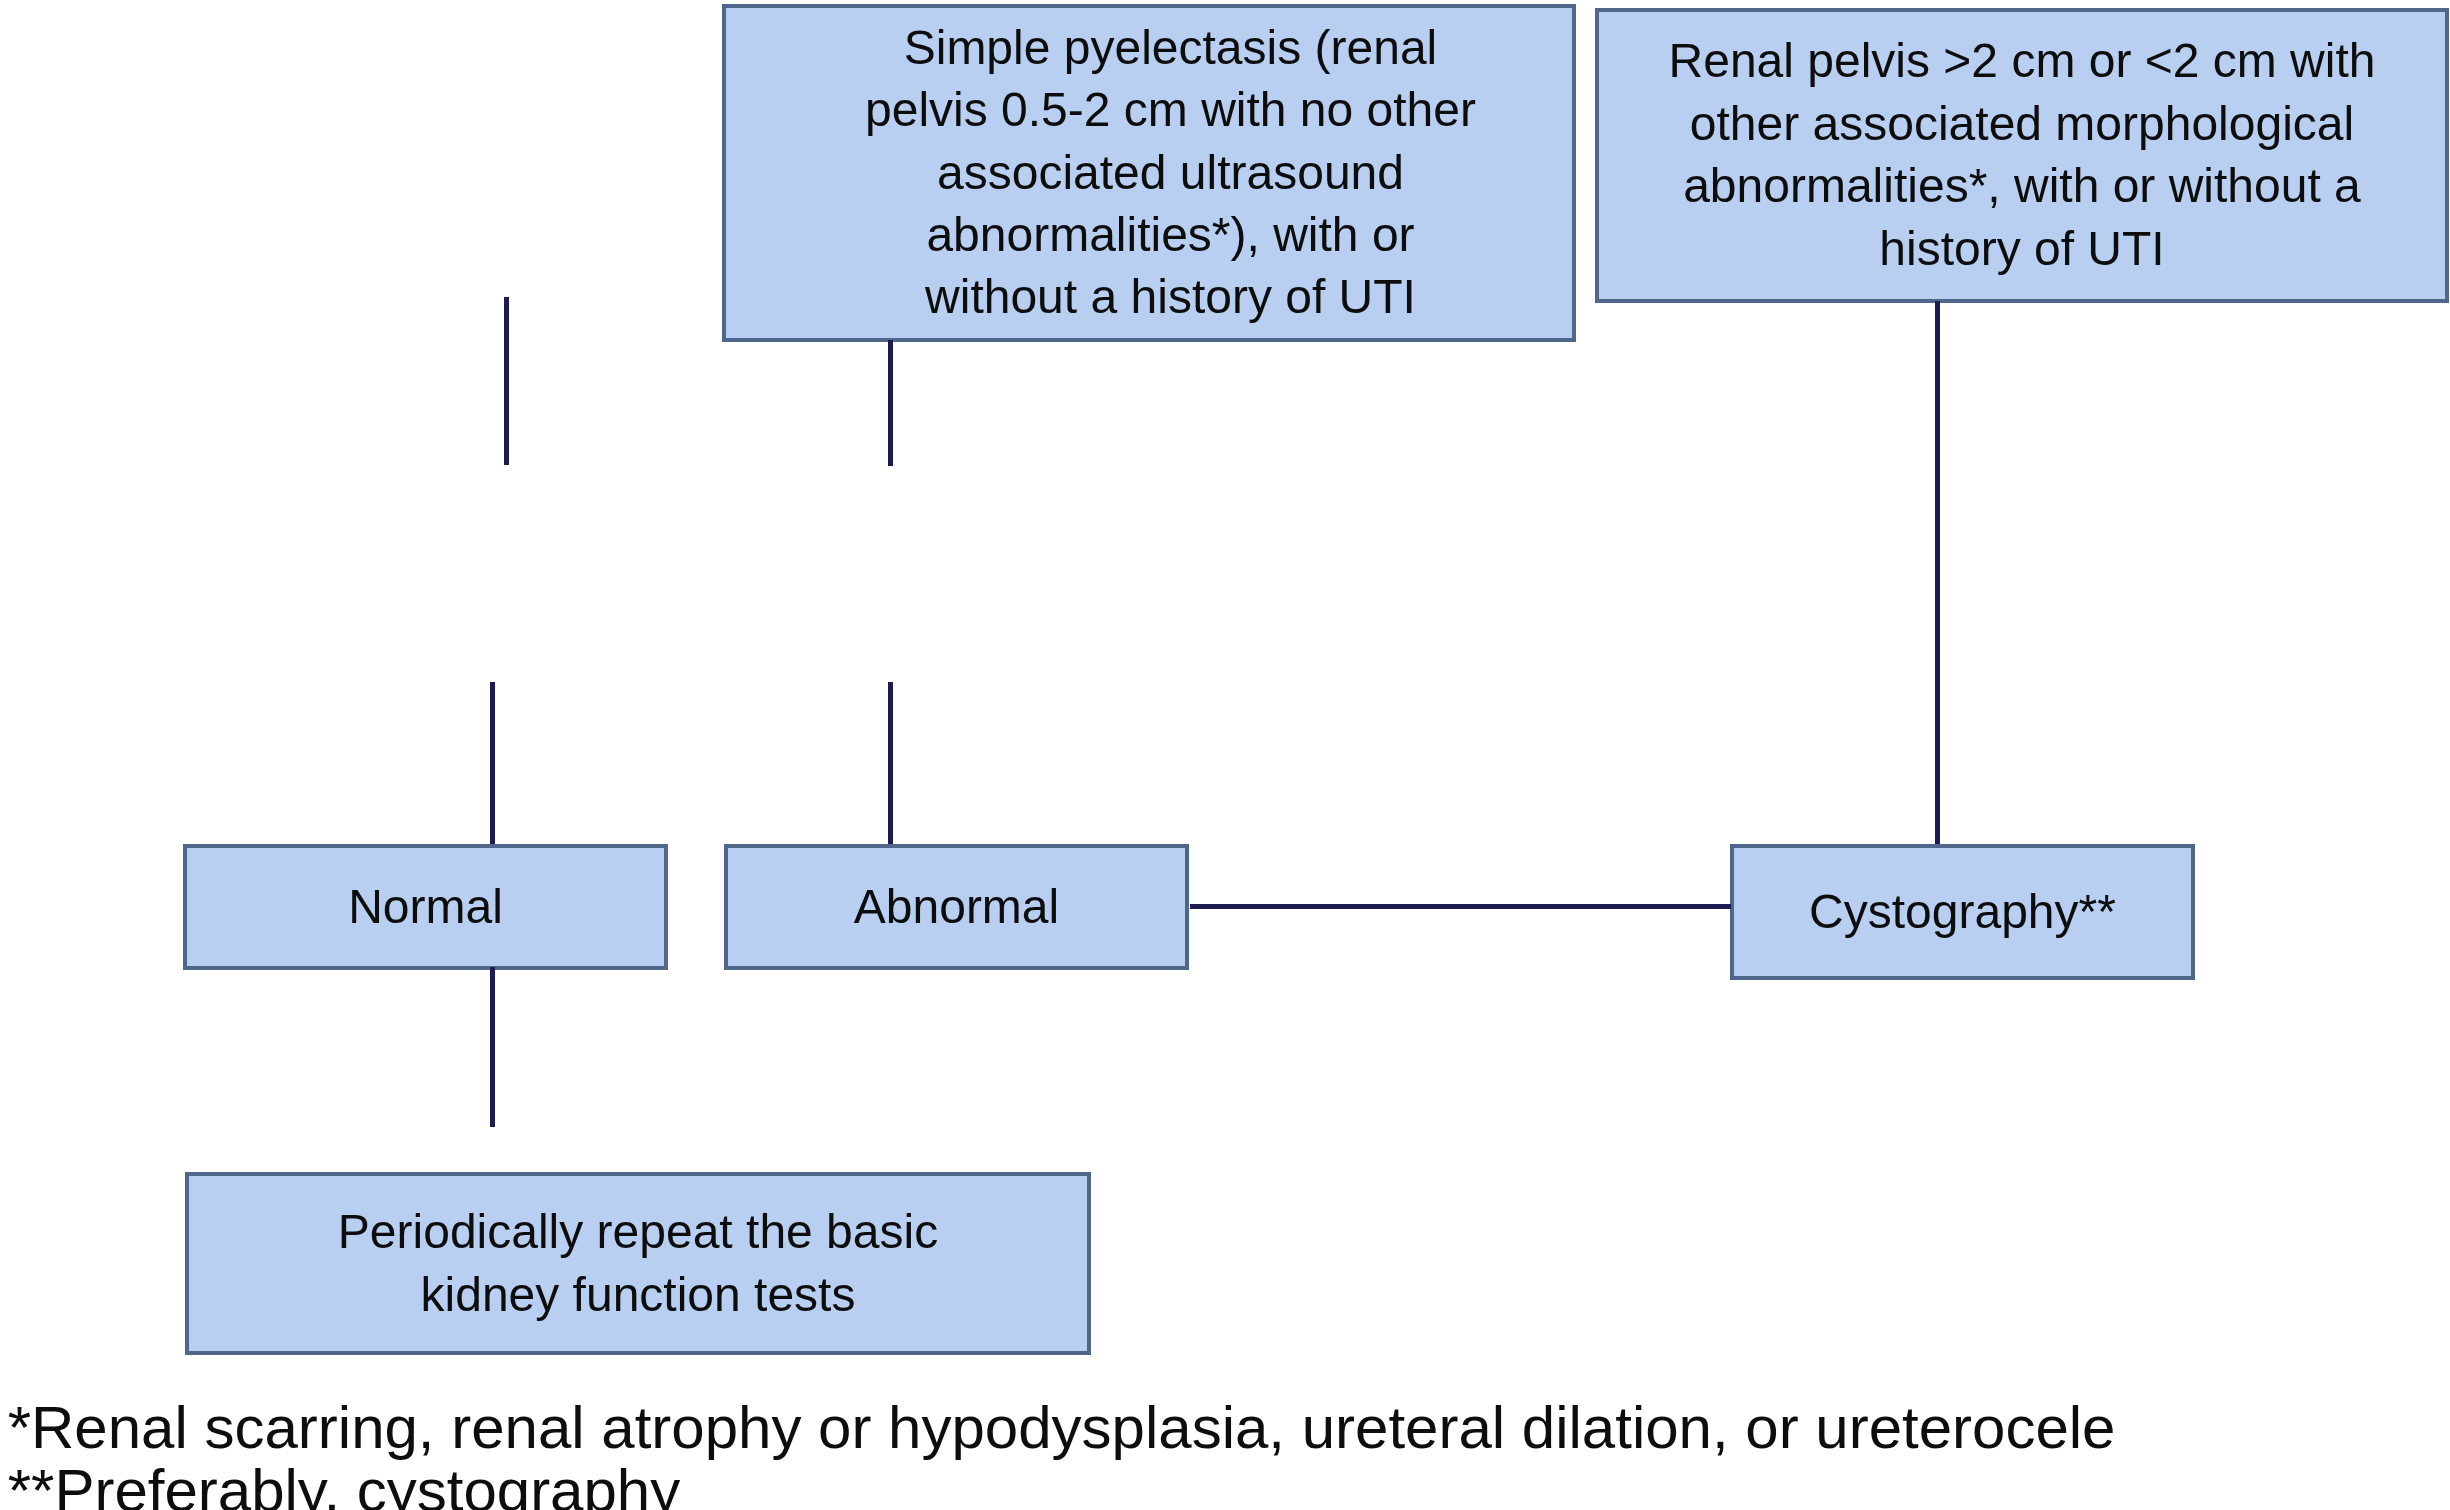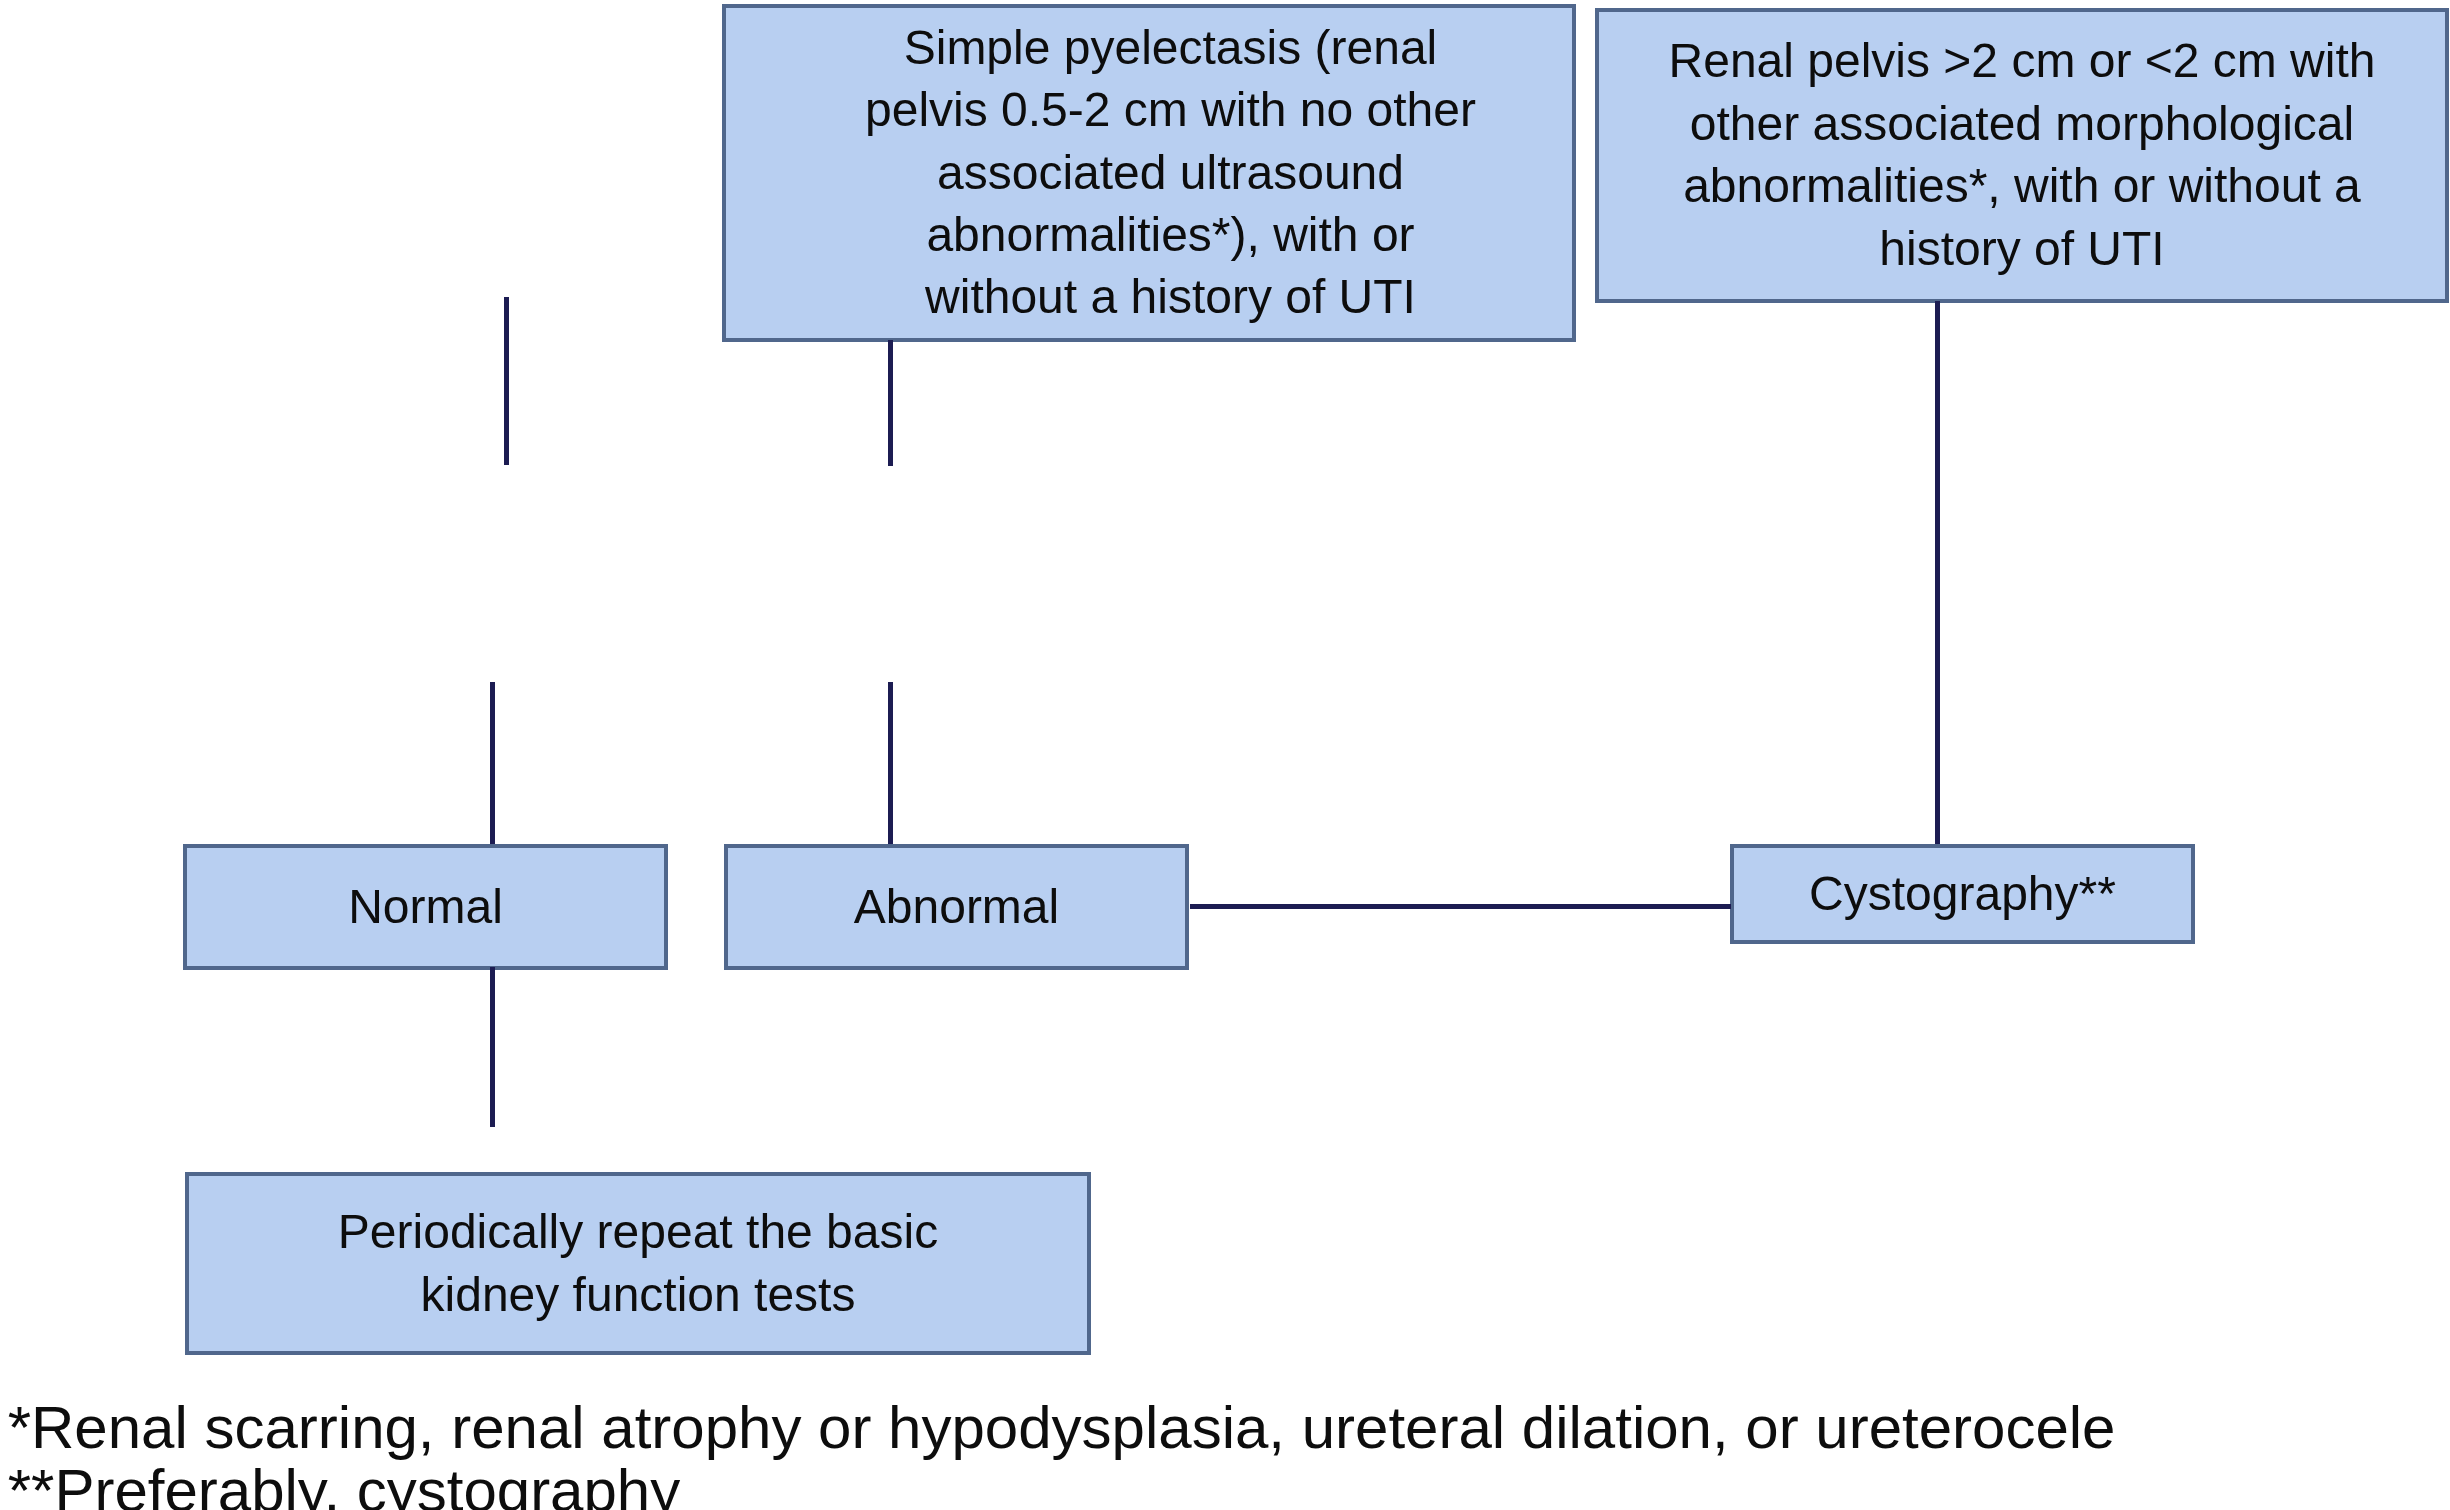--- a/index.html
+++ b/index.html
@@ -77,21 +77,21 @@
   <div class="connector" style="left:888px; top:682px; width:4.8px; height:164px;"></div>
 
   <div class="node" style="left:183px; top:844px; width:485px; height:126px;">
     <span class="label">Normal</span>
   </div>
 
   <div class="node" style="left:724px; top:844px; width:465px; height:126px;">
     <span class="label">Abnormal</span>
   </div>
 
-  <div class="node" style="left:1730px; top:844px; width:465px; height:100px;">
+  <div class="node" style="left:1730px; top:844px; width:465px; height:136px;">
     <span class="label">Cystography**</span>
   </div>
 
   <div class="connector" style="left:1190px; top:904px; width:541px; height:4.8px;"></div>
 
   <div class="connector" style="left:490px; top:967px; width:4.8px; height:160px;"></div>
 
   <div class="node" style="left:185px; top:1126px; width:906px; height:183px;margin-top:46px;">
     <span class="label">Periodically repeat the basic
 kidney function tests</span>

